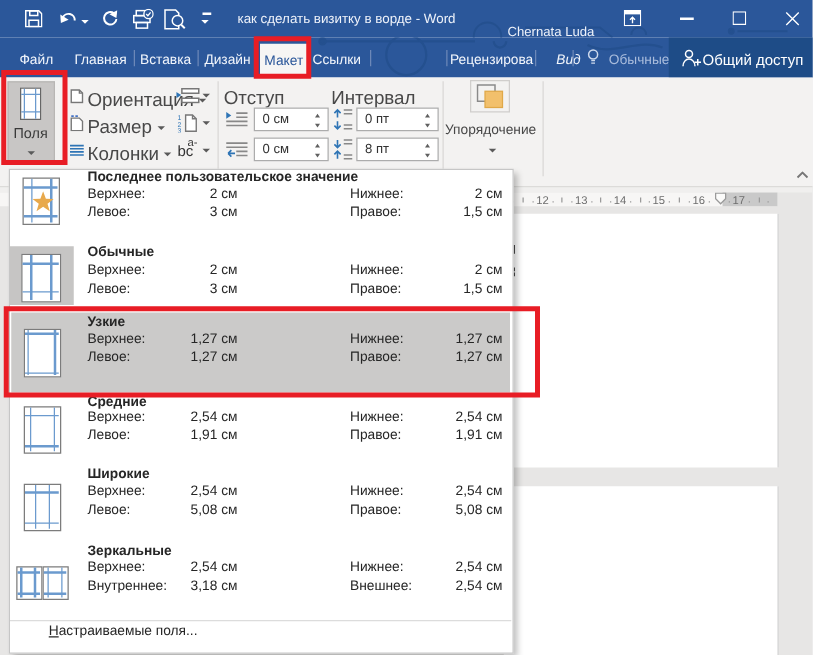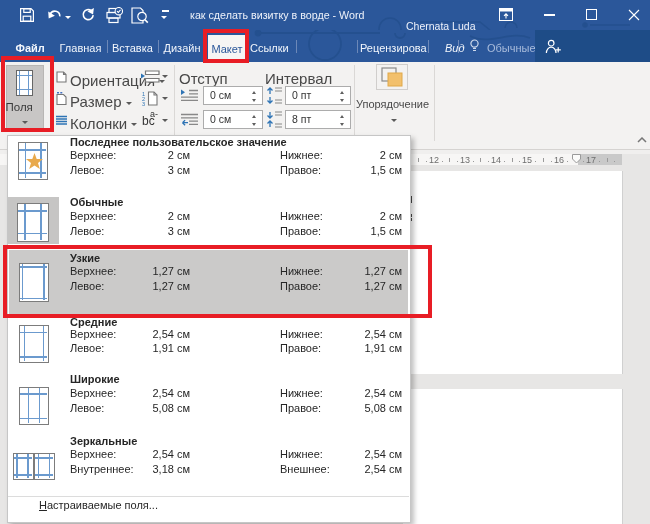--- a/index.html
+++ b/index.html
@@ -102,21 +102,21 @@
 
 <div class="abs" id="tabrow">
   <svg class="abs" style="left:240px;top:0" width="410" height="32" viewBox="0 0 410 32">
     <g stroke="#24508f" stroke-width="1.8" fill="none">
       <path d="M20 3 h120 M155 3 a5 5 0 0 0 10 0"></path>
       <circle cx="18" cy="3" r="2.5" fill="#24508f"></circle>
       <circle cx="85" cy="14" r="16"></circle>
       <path d="M230 6 c20 10 40 -6 60 2"></path>
     </g>
   </svg>
-  <div class="tab" style="left:15.5px;font-weight:bold;">Файл</div>
+  <div class="tab" style="left:15.5px;">Файл</div>
   <div class="tab" style="left:59.5px;">Главная</div>
   <div class="tsep" style="left:107px;"></div>
   <div class="tab" style="left:112px;">Вставка</div>
   <div class="tsep" style="left:158px;"></div>
   <div class="tab" style="left:163.5px;">Дизайн</div>
   <div id="activetab">Макет</div>
   <div class="tab" style="left:250px;">Ссылки</div>
   <div class="tsep" style="left:296px;"></div>
   <div class="tsep" style="left:357px;"></div>
   <div class="tab" style="left:360px;">Рецензирова</div>
@@ -127,32 +127,33 @@
     <circle cx="5.5" cy="4.6" r="3.6" fill="none" stroke="#cdd9ec" stroke-width="1.2"></circle>
     <path d="M4 9.5 h3 M4 11.5 h3" stroke="#cdd9ec" stroke-width="1"></path>
   </svg>
   <div class="tab" style="left:487px;color:#a9bcdc;">Обычные</div>
   <div class="abs" style="left:535px;top:0;width:115px;height:32px;background:#1e4c87;"></div>
   <svg class="abs" style="left:545px;top:9px" width="17" height="15" viewBox="0 0 17 15">
     <circle cx="6.2" cy="4.2" r="2.8" fill="none" stroke="#fff" stroke-width="1.2"></circle>
     <path d="M1.4 14 a4.8 5.8 0 0 1 9.6 0" fill="none" stroke="#fff" stroke-width="1.2"></path>
     <path d="M13.2 8.2 v5.2 M10.6 10.8 h5.2" stroke="#fff" stroke-width="1.2"></path>
   </svg>
+  <div class="tab" style="left:562px;color:#fff;font-size:12px;">Общий доступ</div>
 </div>
 
 <div class="abs" id="ribbon">
 
   <div class="abs" style="left:5.5px;top:3px;width:38px;height:64px;background:#c8c6c5;border:1px solid #b8b6b4;box-sizing:border-box;"></div>
   <div class="abs" style="left:15.5px;top:7.5px;width:17.5px;height:26px;background:#fff;border:1px solid #666;box-sizing:border-box;">
      <div class="abs" style="left:2.8px;top:0;width:1.2px;height:24px;background:#6b9ace"></div>
      <div class="abs" style="left:11.5px;top:0;width:1.2px;height:24px;background:#6b9ace"></div>
      <div class="abs" style="left:0;top:4.8px;width:15.5px;height:1.2px;background:#6b9ace"></div>
      <div class="abs" style="left:0;top:18px;width:15.5px;height:1.2px;background:#6b9ace"></div>
   </div>
-  <div class="abs" style="left:5.5px;top:39px;width:38px;text-align:left;font-size:11.5px;color:#3a3a3a;">Поля</div>
+  <div class="abs" style="left:5.5px;top:39px;width:38px;text-align:center;font-size:11.5px;color:#3a3a3a;">Поля</div>
   <div class="dar" style="left:21.5px;top:58.5px;"></div>
 
   <svg class="abs" style="left:56px;top:9px" width="12" height="12" viewBox="0 0 12 12">
     <path d="M1 1 h6.5 l2.5 2.5 V11 H1 z" fill="#fff" stroke="#777" stroke-width="1.1"></path>
     <path d="M7.5 1 v2.5 h2.5" fill="none" stroke="#777" stroke-width="1.1"></path>
   </svg>
   <div class="rlabel" style="left:70px;top:9.5px;">Ориентация <span class="dropar"></span></div>
   <svg class="abs" style="left:56px;top:30px" width="12" height="13" viewBox="0 0 12 13">
     <path d="M1 2.5 h6.5 l2.5 2.5 V12.5 H1 z" fill="#fff" stroke="#777" stroke-width="1.1"></path>
     <path d="M1 0.8 h6" stroke="#4472c4" stroke-width="1.4" stroke-dasharray="2 1.3"></path>

